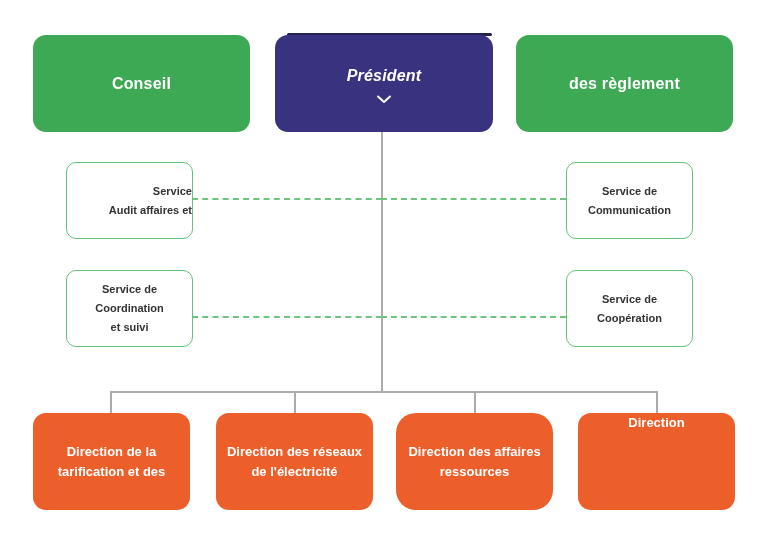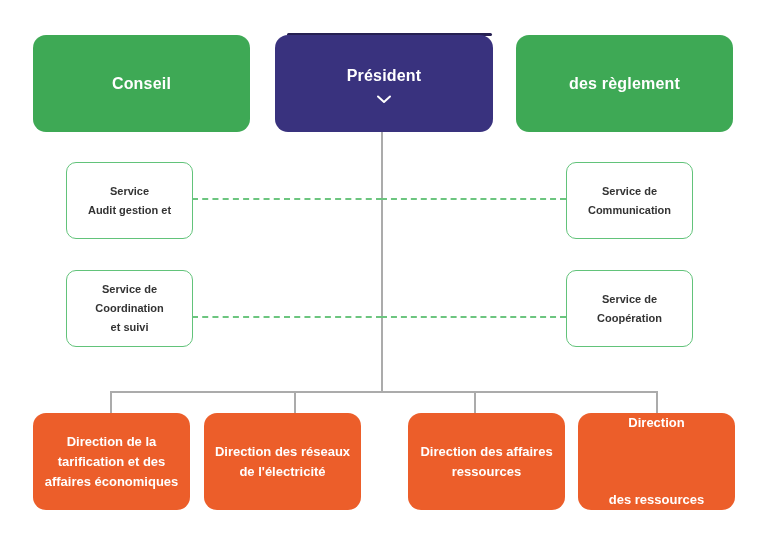--- a/index.html
+++ b/index.html
@@ -28,21 +28,21 @@
     border-radius: 13px;
     color: #ffffff;
     font-size: 16px;
     font-weight: 700;
     line-height: 24px;
     letter-spacing: 0.2px;
   }
   .green { background: #3EA955; }
   .purple { background: #39327E; }
   .box-conseil { left: 33px; }
-  .box-president { left: 275px; width: 218px; gap: 7px; }
+  .box-president { left: 275px; width: 218px; gap: 7px; font-style: italic; }
   .box-comite { left: 516px; }
   .president-accent {
     position: absolute;
     left: 287px;
     top: 33px;
     width: 205px;
     height: 3px;
     background: #262052;
     border-radius: 2px;
   }
@@ -52,39 +52,39 @@
     width: 127px;
     height: 77px;
     background: #ffffff;
     border: 1.5px solid #62C37A;
     border-radius: 10px;
     color: #333333;
     font-size: 11px;
     font-weight: 700;
     line-height: 19px;
   }
-  .svc-audit { left: 66px; top: 162px; }
+  .svc-audit { left: 66px; top: 162px; align-items: flex-end; }
   .svc-coordination { left: 66px; top: 270px; }
   .svc-communication { left: 566px; top: 162px; }
   .svc-cooperation { left: 566px; top: 270px; }
   
   .direction-box {
     width: 157px;
     height: 97px;
     top: 413px;
     background: #EC5E2A;
     border-radius: 13px;
     color: #ffffff;
     font-size: 13px;
     font-weight: 600;
     line-height: 20px;
   }
   .dir-1 { left: 33px; }
-  .dir-2 { left: 204px; }
-  .dir-3 { left: 408px; }
+  .dir-2 { left: 216px; }
+  .dir-3 { left: 396px; border-radius: 20px; }
   .dir-4 { left: 578px; justify-content: space-between; }
   
   .dashed-line {
     position: absolute;
     height: 0;
     border-top: 2px dashed #6CC57F;
   }
   .dash-l1 { left: 192px; top: 198px; width: 190px; }
   .dash-r1 { left: 381px; top: 198px; width: 185px; }
   .dash-l2 { left: 192px; top: 316px; width: 190px; }
@@ -129,21 +129,21 @@
       </svg>
     </span>
   </div>
 
   <div class="box top-box green box-comite">
     <span class="line-span">des règlement</span>
   </div>
 
   <div class="box service-box svc-audit">
     <span class="line-span">Service</span>
-    <span class="line-span">Audit gestion et</span>
+    <span class="line-span">Audit affaires et</span>
   </div>
 
   <div class="box service-box svc-coordination">
     <span class="line-span">Service de</span>
     <span class="line-span">Coordination</span>
     <span class="line-span">et suivi</span>
   </div>
 
   <div class="box service-box svc-communication">
     <span class="line-span">Service de</span>
@@ -151,31 +151,29 @@
   </div>
 
   <div class="box service-box svc-cooperation">
     <span class="line-span">Service de</span>
     <span class="line-span">Coopération</span>
   </div>
 
   <div class="box direction-box dir-1">
     <span class="line-span">Direction de la</span>
     <span class="line-span">tarification et des</span>
-    <span class="line-span">affaires économiques</span>
   </div>
 
   <div class="box direction-box dir-2">
     <span class="line-span">Direction des réseaux</span>
     <span class="line-span">de l'électricité</span>
   </div>
 
   <div class="box direction-box dir-3">
     <span class="line-span">Direction des affaires</span>
     <span class="line-span">ressources</span>
   </div>
 
   <div class="box direction-box dir-4">
     <span class="line-span">Direction</span>
-    <span class="line-span">des ressources</span>
   </div>
 
 </div>
 
 </body></html>

